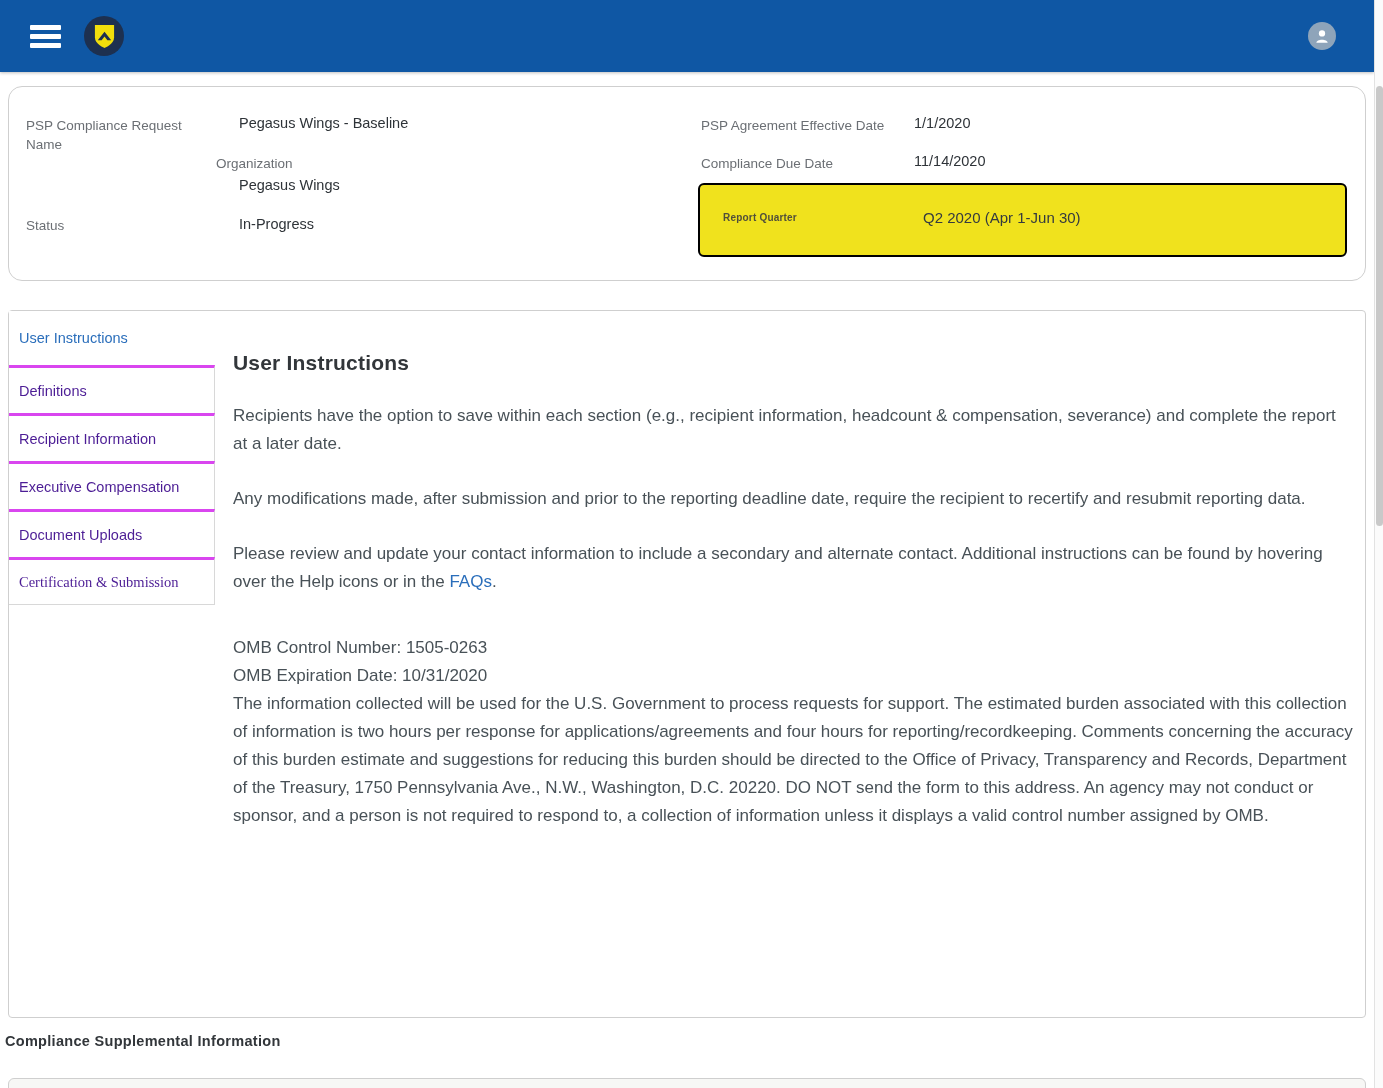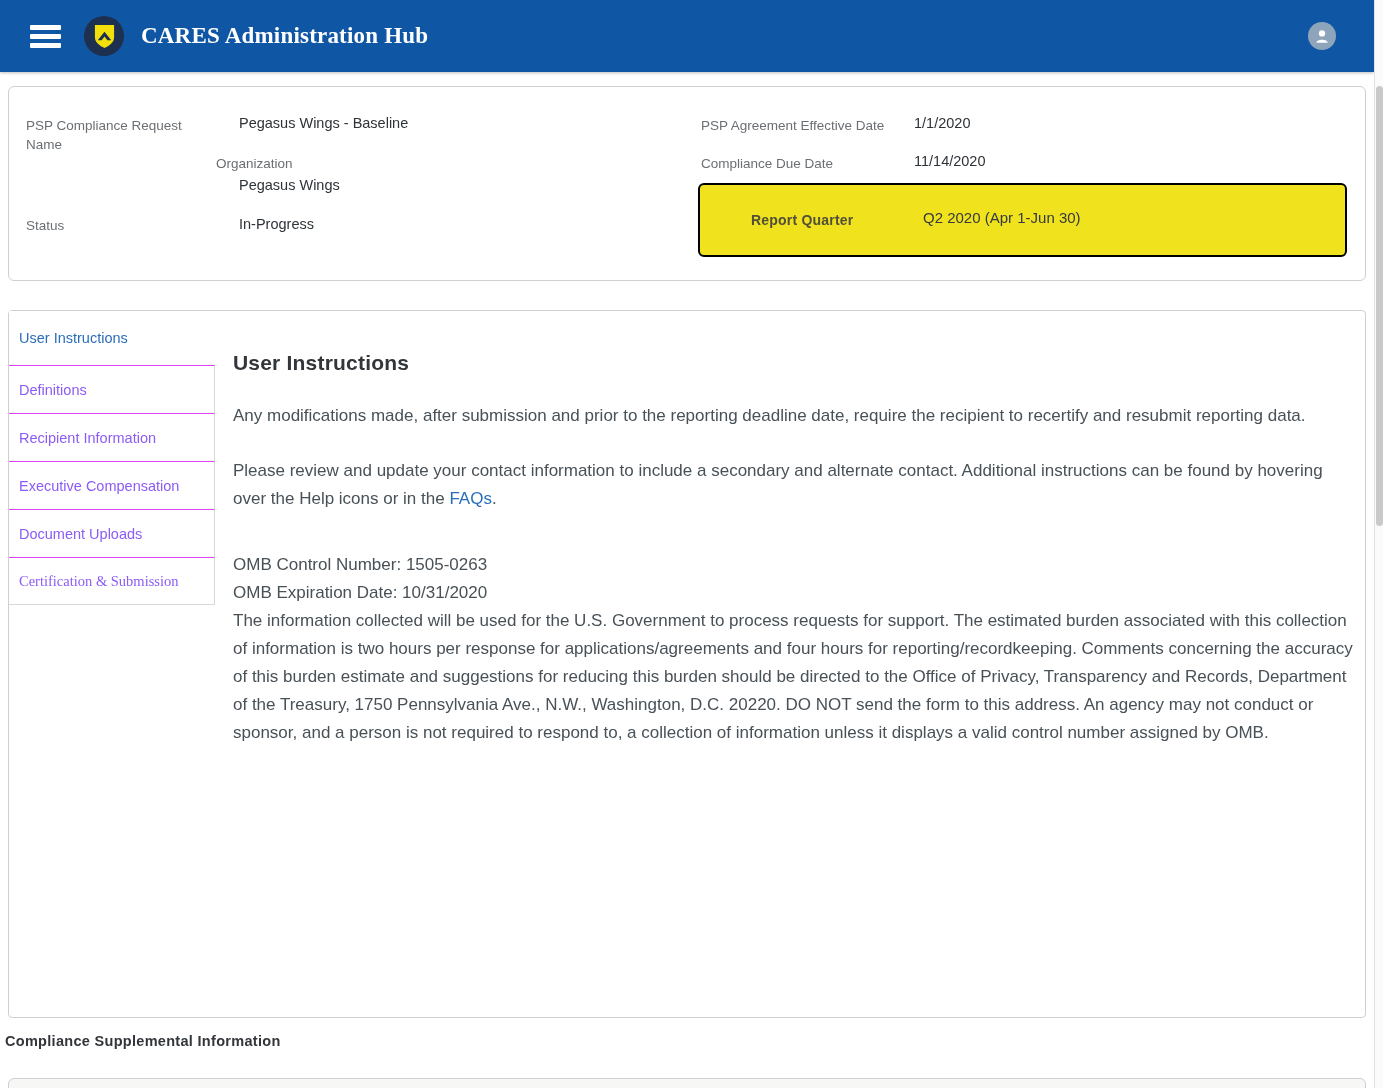--- a/index.html
+++ b/index.html
@@ -45,46 +45,46 @@
     background: #fbfbfb; border-left: 1px solid #e2e2e2;
   }
   .scrollbar-thumb {
     position: absolute; left: 1px; top: 86px; width: 7px; height: 440px;
     background: #c9c9c9; border-radius: 4px;
   }
 
   
   .summary-panel {
     position: absolute; left: 8px; top: 86px; width: 1358px; height: 195px;
-    background: #fff; border: 1px solid #cfcfcf; border-radius: 6px;
+    background: #fff; border: 1px solid #cfcfcf; border-radius: 14px;
   }
   .fld-label { position: absolute; color: #6b6f74; font-size: 13.5px; line-height: 19px; }
   .fld-value { position: absolute; color: #2e3338; font-size: 14.5px; line-height: 20px; }
 
   .quarter-box {
     position: absolute; left: 689px; top: 96px; width: 649px; height: 74px;
     background: #f0e21d; border: 2px solid #000; border-radius: 6px;
   }
   .quarter-label {
     position: absolute; left: 23px; top: 27px;
-    font-size: 14px; font-weight: bold; color: #514f3a; letter-spacing: 0.2px; margin-left: 28px;
+    font-size: 10px; font-weight: bold; color: #514f3a; letter-spacing: 0.2px;
   }
   .quarter-value { position: absolute; left: 223px; top: 24px; font-size: 15px; color: #343a40; }
 
   
   .main-panel {
     position: absolute; left: 8px; top: 298px; width: 1358px; height: 708px;
     background: #fff; border: 1px solid #cfcfcf; border-radius: 4px; margin-top: 12px;
   }
   .side-nav { position: absolute; left: 0; top: 0; width: 206px; }
   .nav-item {
     display: flex; align-items: center;
     height: 48px; padding-left: 10px;
-    font-size: 14.5px; color: #8b5cf6; cursor: pointer;
-    border-top: 1px solid #d946ef; border-right: 1px solid #d8d8d8;
+    font-size: 14.5px; color: #4c1d95; cursor: pointer;
+    border-top: 3px solid #d946ef; border-right: 1px solid #d8d8d8;
     background: #fff;
   }
   .nav-item:last-child { border-bottom: 1px solid #d8d8d8; font-family: Liberation Serif, serif; }
   .nav-item.active {
     height: 54px; color: #2a6ebb;
     border-top: none; border-right: none; border-bottom: none;
   }
 
   .content { position: absolute; left: 224px; top: 0; width: 1120px; }
   .content h2 {
@@ -114,21 +114,20 @@
     <span></span>
       <span></span>
       <span></span>
   </div>
   <div class="logo-badge">
     <svg width="23" height="25" viewBox="0 0 24 26">
       <path d="M2 1 h20 v13 c0 7 -10 11 -10 11 s-10 -4 -10 -11 z" fill="#f2df0c"></path>
       <path d="M12 8 L19 17 L15 17 L12 13 L9 17 L5 17 Z" fill="#1d3050"></path>
     </svg>
   </div>
-  <div class="app-title">CARES Administration Hub</div>
   <div class="avatar-button">
     <svg width="18" height="18" viewBox="0 0 24 24">
       <circle cx="12" cy="8.5" r="4.2" fill="#ffffff"></circle>
       <path d="M4.5 21 c0-5.4 15-5.4 15 0 z" fill="#ffffff"></path>
     </svg>
   </div>
 </div>
 
 <div class="scrollbar-track">
   <div class="scrollbar-thumb"></div>
@@ -162,20 +161,21 @@
     <div class="nav-item active">User Instructions</div>
     <div class="nav-item">Definitions</div>
     <div class="nav-item">Recipient Information</div>
     <div class="nav-item">Executive Compensation</div>
     <div class="nav-item">Document Uploads</div>
     <div class="nav-item">Certification &amp; Submission</div>
   </div>
 
   <div class="content">
     <h2>User Instructions</h2>
+    <p>Recipients have the option to save within each section (e.g., recipient information, headcount &amp; compensation, severance) and complete the report at a later date.</p>
     <p>Any modifications made, after submission and prior to the reporting deadline date, require the recipient to recertify and resubmit reporting data.</p>
     <p><span>Please review and update your contact information to include a secondary and alternate contact. Additional instructions can be found by hovering over the Help icons or in the </span><a class="faq-link">FAQs</a><span>.</span></p>
 
     <div class="omb-block">
       <div>OMB Control Number: 1505-0263</div>
       <div>OMB Expiration Date: 10/31/2020</div>
       <div>The information collected will be used for the U.S. Government to process requests for support. The estimated burden associated with this collection of information is two hours per response for applications/agreements and four hours for reporting/recordkeeping. Comments concerning the accuracy of this burden estimate and suggestions for reducing this burden should be directed to the Office of Privacy, Transparency and Records, Department of the Treasury, 1750 Pennsylvania Ave., N.W., Washington, D.C. 20220. DO NOT send the form to this address. An agency may not conduct or sponsor, and a person is not required to respond to, a collection of information unless it displays a valid control number assigned by OMB.</div>
     </div>
   </div>
 </div>

